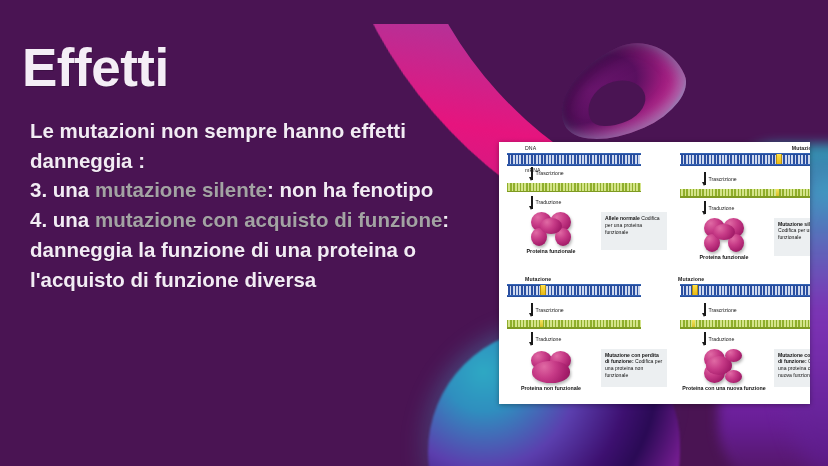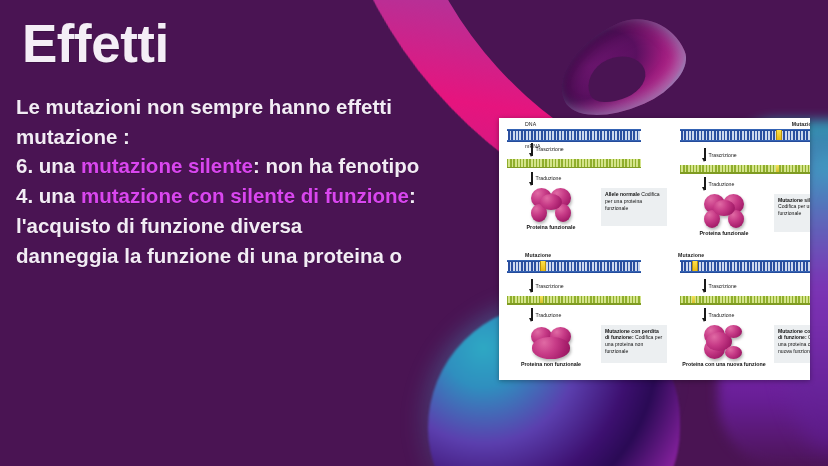--- a/index.html
+++ b/index.html
@@ -3,21 +3,21 @@
 <meta charset="utf-8">
 <title>Effetti</title>
 <style>
   html,body{margin:0;padding:0;}
   body{
     width:828px;height:466px;overflow:hidden;
     background:#4a1453;
     font-family:"Liberation Sans", sans-serif;
     position:relative;
   }
-  .slide{position:absolute;inset:0;overflow:hidden;background:#4a1453;}
+  .slide{position:absolute;inset:0;overflow:hidden;background:#4a1453;margin-top:24px;}
 
   
   .deco{position:absolute;pointer-events:none;}
 
   
   .wedge{
     top:-170px;right:-130px;width:560px;height:500px;
     background:linear-gradient(205deg,#8f9fd4 0%,#7d6fc4 18%,#b0349a 42%,#e6147e 58%,#c21f86 74%,#7b2ea0 100%);
     border-radius:0 0 0 100%;
     transform:rotate(-16deg);
@@ -78,27 +78,27 @@
   
   .title{
     position:absolute;left:22px;top:17px;
     font-size:53px;font-weight:bold;color:#f4eef6;
     letter-spacing:-.5px;line-height:1;
     text-shadow:1px 1px 0 rgba(0,0,0,.18);
   }
 
   
   .body-copy{
-    position:absolute;left:16px;top:92px;width:460px;
+    position:absolute;left:30px;top:92px;width:460px;
     font-size:20.5px;font-weight:bold;color:#f2ecf4;
     line-height:1.45;
     text-shadow:0 1px 0 rgba(0,0,0,.15);
   }
   .body-copy p{margin:0;}
-  .hl{color:#d946ef;}
+  .hl{color:#a3a3a3;}
 
   
   .figure{
     position:absolute;left:499px;top:118px;width:311px;height:262px;
     background:#ffffff;
     box-shadow:0 1px 5px rgba(0,0,0,.35);
     overflow:hidden;
   }
   .grid{
     position:absolute;inset:0;
@@ -217,25 +217,25 @@
   <div class="deco rightband2"></div>
   <div class="deco bean"></div>
   <div class="deco bean-notch"></div>
   <div class="deco circle-soft"></div>
   <div class="deco circle"></div>
 
   <div class="title">Effetti</div>
 
   <div class="body-copy">
     <p>Le mutazioni non sempre hanno effetti</p>
-    <p>mutazione :</p>
-    <p><span>6. una </span><span class="hl">mutazione silente</span><span>: non ha fenotipo</span></p>
-    <p><span>4. una </span><span class="hl">mutazione con silente di funzione</span><span>:</span></p>
+    <p>danneggia :</p>
+    <p><span>3. una </span><span class="hl">mutazione silente</span><span>: non ha fenotipo</span></p>
+    <p><span>4. una </span><span class="hl">mutazione con acquisto di funzione</span><span>:</span></p>
+    <p>danneggia la funzione di una proteina o</p>
     <p>l'acquisto di funzione diversa</p>
-    <p>danneggia la funzione di una proteina o</p>
   </div>
 
   <div class="figure">
     <div class="grid">
 
       <div class="panel">
         <div class="plabel plain left">DNA</div>
         <div class="dna">
           <div class="rail t"></div>
           <div class="rungs"></div>

